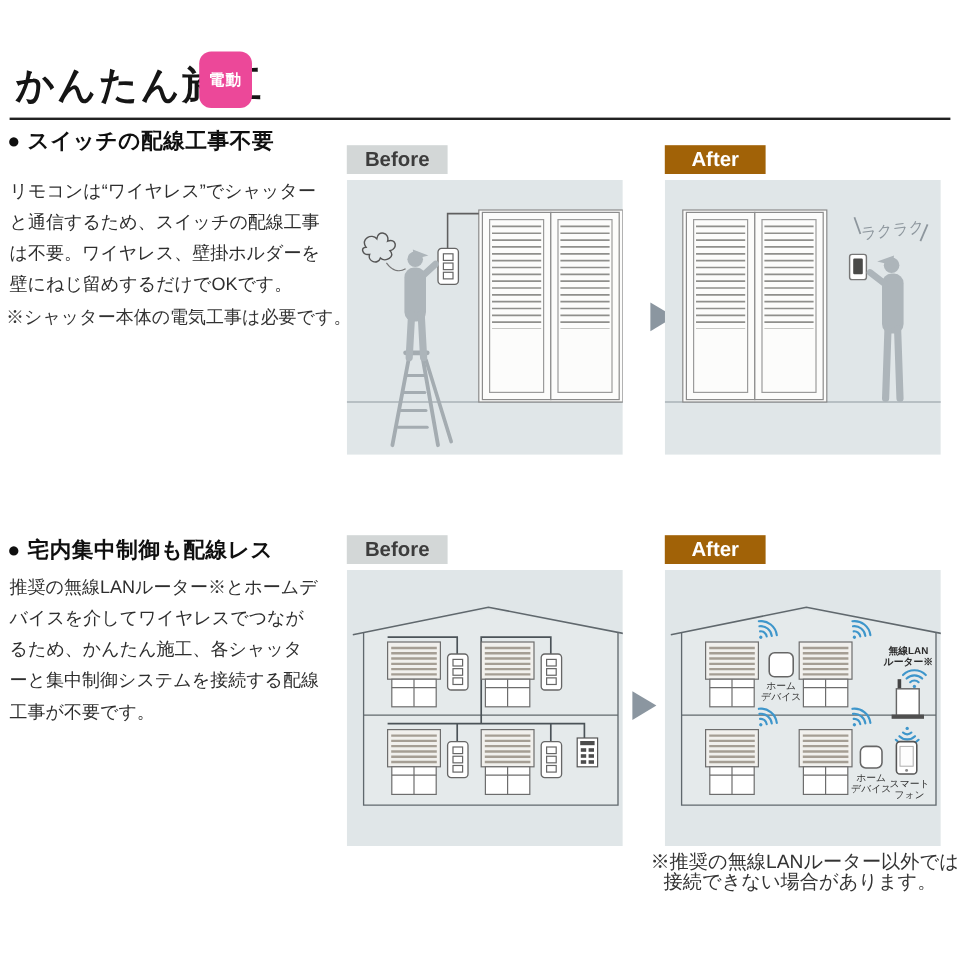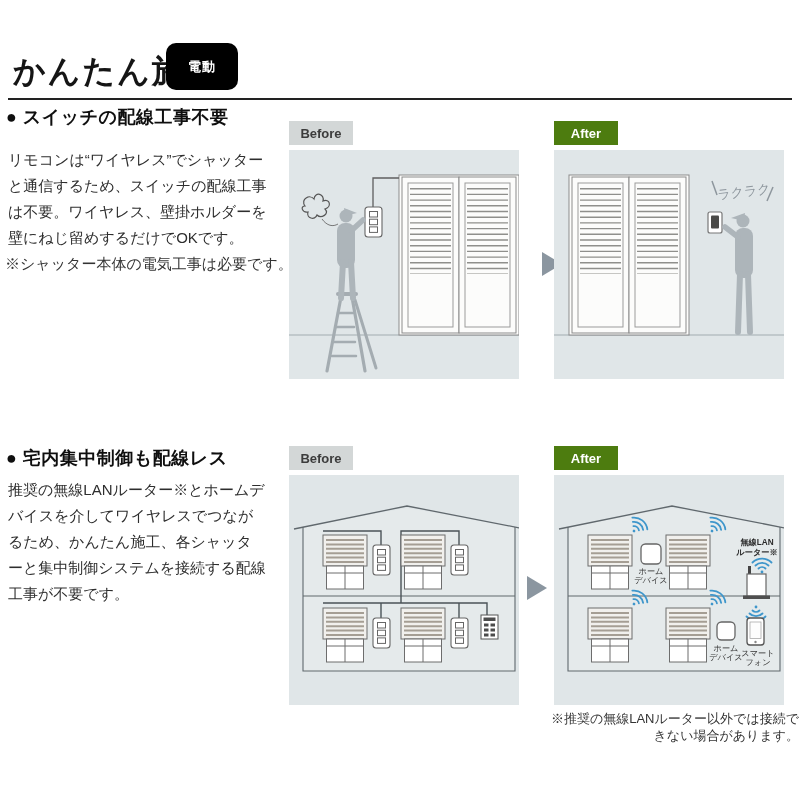--- a/index.html
+++ b/index.html
@@ -3,36 +3,36 @@
 <meta charset="utf-8">
 <style>
   html,body{margin:0;padding:0;}
   body{
     width:800px;height:800px;background:#ffffff;position:relative;overflow:hidden;
     font-family:"Liberation Sans",sans-serif;color:#222;
   }
   .abs{position:absolute;}
   .page-title{left:13px;top:50px;font-size:32px;font-weight:bold;color:#151515;letter-spacing:2px;}
   .badge{
-    left:166px;top:43px;width:72px;height:47px;background:#000000;border-radius:10px;
+    left:166px;top:43px;width:44px;height:47px;background:#ec4899;border-radius:10px;
     color:#fff;font-size:13px;font-weight:bold;display:flex;align-items:center;justify-content:center;
     letter-spacing:1px;
   }
   .rule{left:8px;top:98px;width:784px;height:2px;background:#222;}
   .sec-heading{left:6px;font-size:18px;font-weight:bold;color:#0f0f0f;letter-spacing:0.5px;}
   .sec-body{left:8px;width:258px;font-size:15px;line-height:26px;color:#2e2e2e;}
   .sec-note{left:5px;font-size:15px;color:#333;}
-  .tag{width:64px;height:24px;display:flex;align-items:center;justify-content:center;
-       font-size:13px;font-weight:bold;}
+  .tag{width:84px;height:24px;display:flex;align-items:center;justify-content:center;
+       font-size:17px;font-weight:bold;}
   .tag-before{background:#d3d7d7;color:#3c3c3c;}
-  .tag-after{background:#4d7c0f;color:#ffffff;}
+  .tag-after{background:#a16207;color:#ffffff;}
   .arr{width:0;height:0;border-top:12px solid transparent;border-bottom:12px solid transparent;
        border-left:20px solid #8b96a0;}
-  .footnote{left:542px;top:710px;width:246px;font-size:13px;line-height:17px;color:#333;
-            padding-left:11px;text-indent:-11px;text-align:right;}
+  .footnote{left:542px;top:710px;width:246px;font-size:16px;line-height:17px;color:#333;
+            padding-left:11px;text-indent:-11px;}
   svg{display:block;font-family:"Liberation Sans",sans-serif;}
   svg text{font-size:8.2px;fill:#333;}
 </style>
 </head>
 <body>
 
 <svg width="0" height="0" style="position:absolute" aria-hidden="true">
   <defs>
     <g id="bigpanel">
       <rect width="57" height="156" fill="#fcfcfb" stroke="#8b8b8b" stroke-width="1"></rect>

